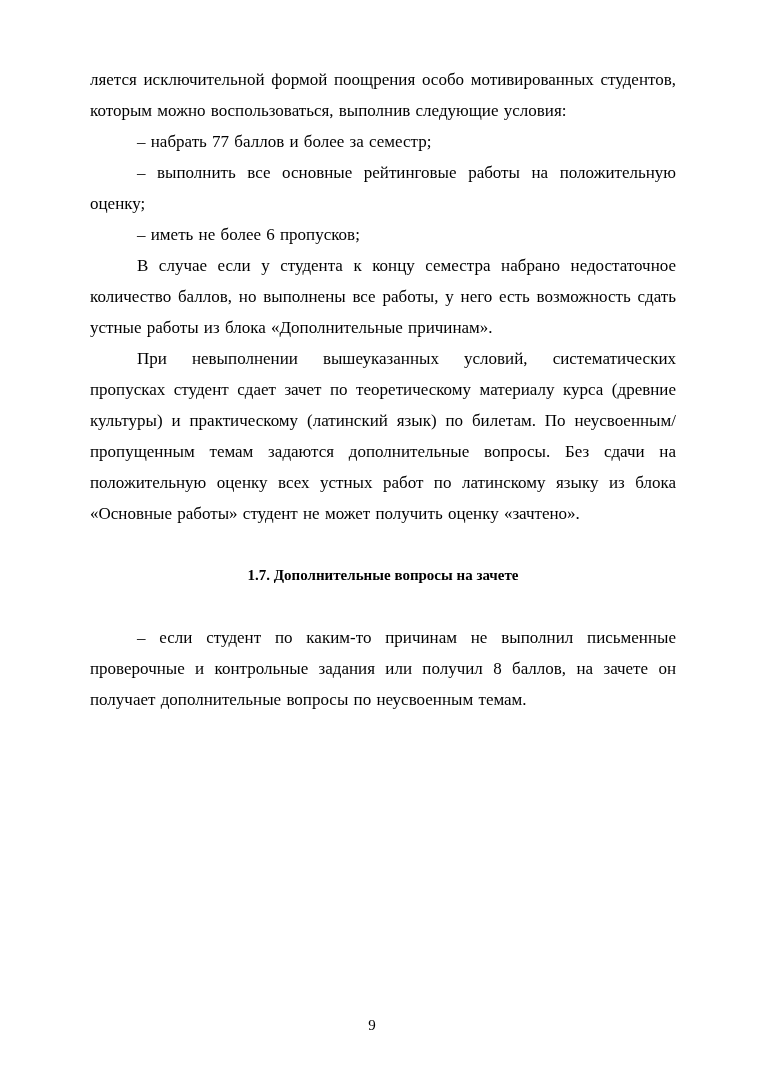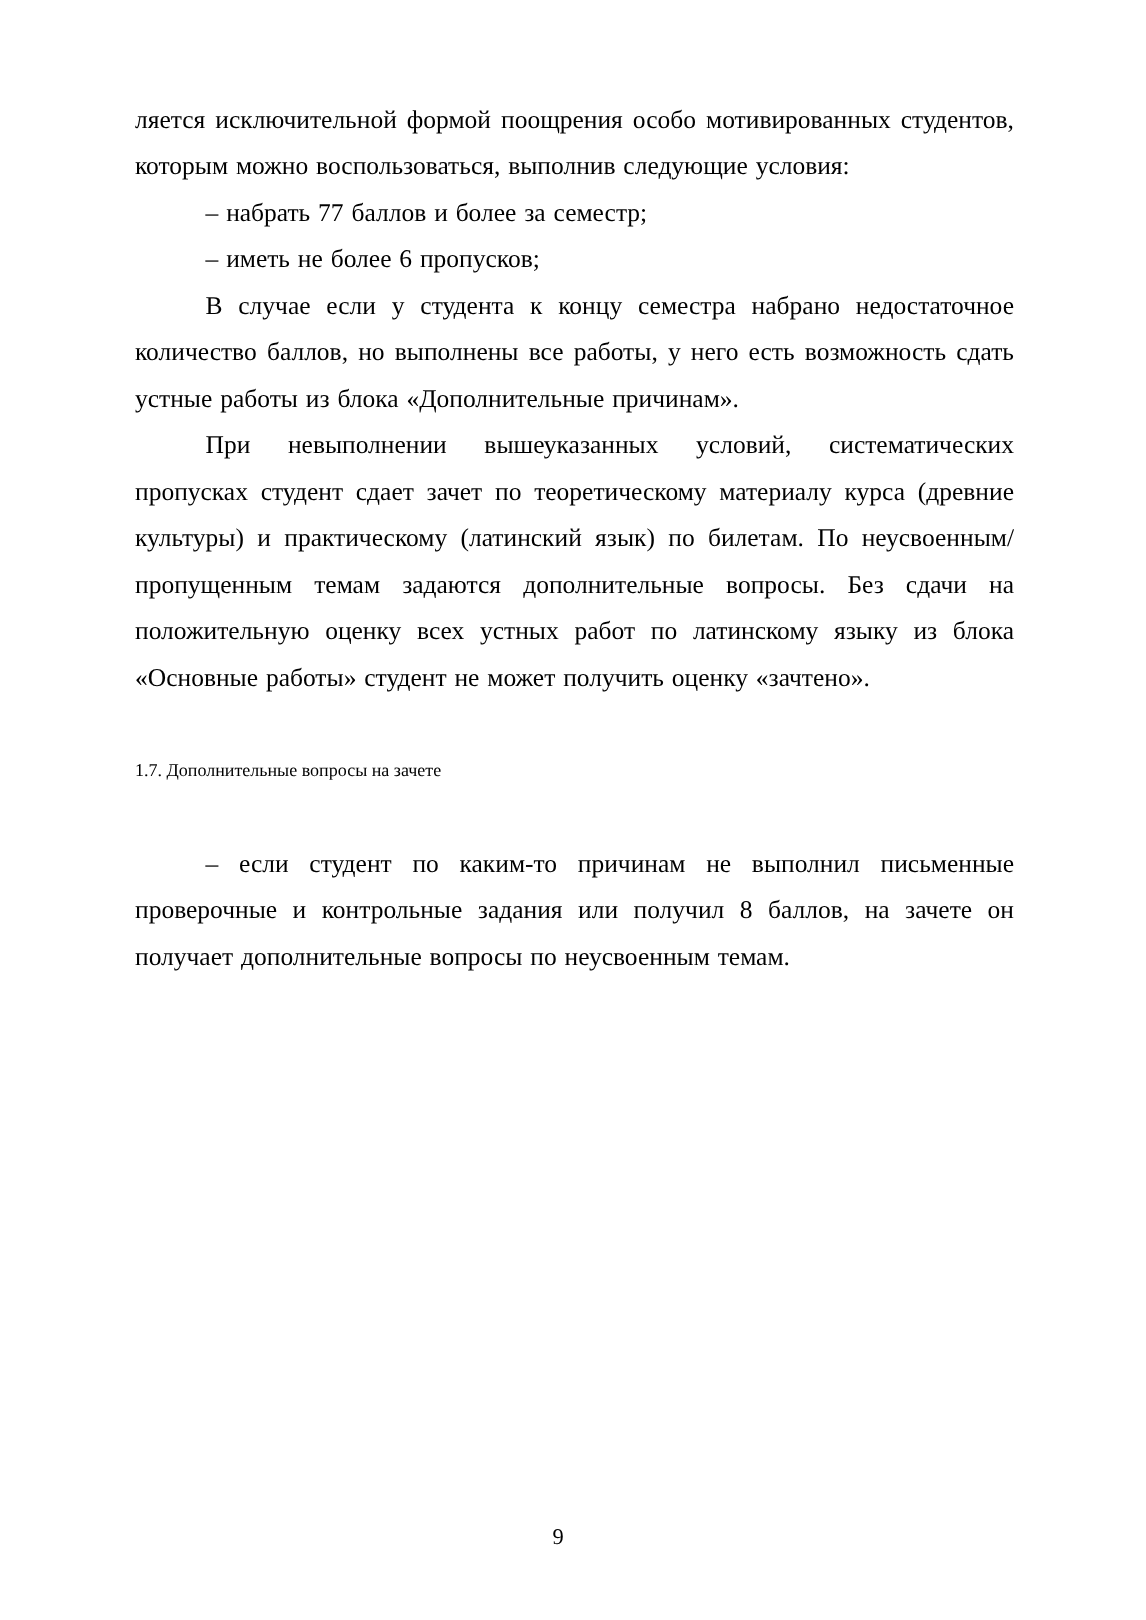--- a/index.html
+++ b/index.html
@@ -27,23 +27,24 @@
     margin: 0;
     font-size: 17px;
     line-height: 31px;
     text-align: justify;
     word-spacing: 1px;
   }
   .content p.indent {
     text-indent: 47px;
   }
   .content h2.heading {
-    font-size: 12px;
+    font-size: 15px;
     line-height: 31px;
-    font-weight: normal;
+    font-weight: bold;
+    text-align: center;
     margin: 31px 0;
   }
   .page-number {
     position: absolute;
     bottom: 46px;
     left: 0;
     width: 100%;
     text-align: center;
     font-size: 15px;
     line-height: 18px;
@@ -51,20 +52,21 @@
     color: #000000;
   }
 </style>
 </head>
 <body>
 
 <div class="page">
   <div class="content">
     <p class="body">ляется исключительной формой поощрения особо мотивированных студентов, которым можно воспользоваться, выполнив следующие условия:</p>
     <p class="body indent">– набрать 77 баллов и более за семестр;</p>
+    <p class="body indent">– выполнить все основные рейтинговые работы на положительную оценку;</p>
     <p class="body indent">– иметь не более 6 пропусков;</p>
     <p class="body indent">В случае если у студента к концу семестра набрано недостаточное количество баллов, но выполнены все работы, у него есть возможность сдать устные работы из блока «Дополнительные причинам».</p>
     <p class="body indent">При невыполнении вышеуказанных условий, систематических пропусках студент сдает зачет по теоретическому материалу курса (древние культуры) и практическому (латинский язык) по билетам. По неусвоенным/пропущенным темам задаются дополнительные вопросы. Без сдачи на положительную оценку всех устных работ по латинскому языку из блока «Основные работы» студент не может получить оценку «зачтено».</p>
     <h2 class="heading">1.7. Дополнительные вопросы на зачете</h2>
     <p class="body indent">– если студент по каким-то причинам не выполнил письменные проверочные и контрольные задания или получил 8 баллов, на зачете он получает дополнительные вопросы по неусвоенным темам.</p>
   </div>
   <div class="page-number">9</div>
 </div>
 
 </body></html>

